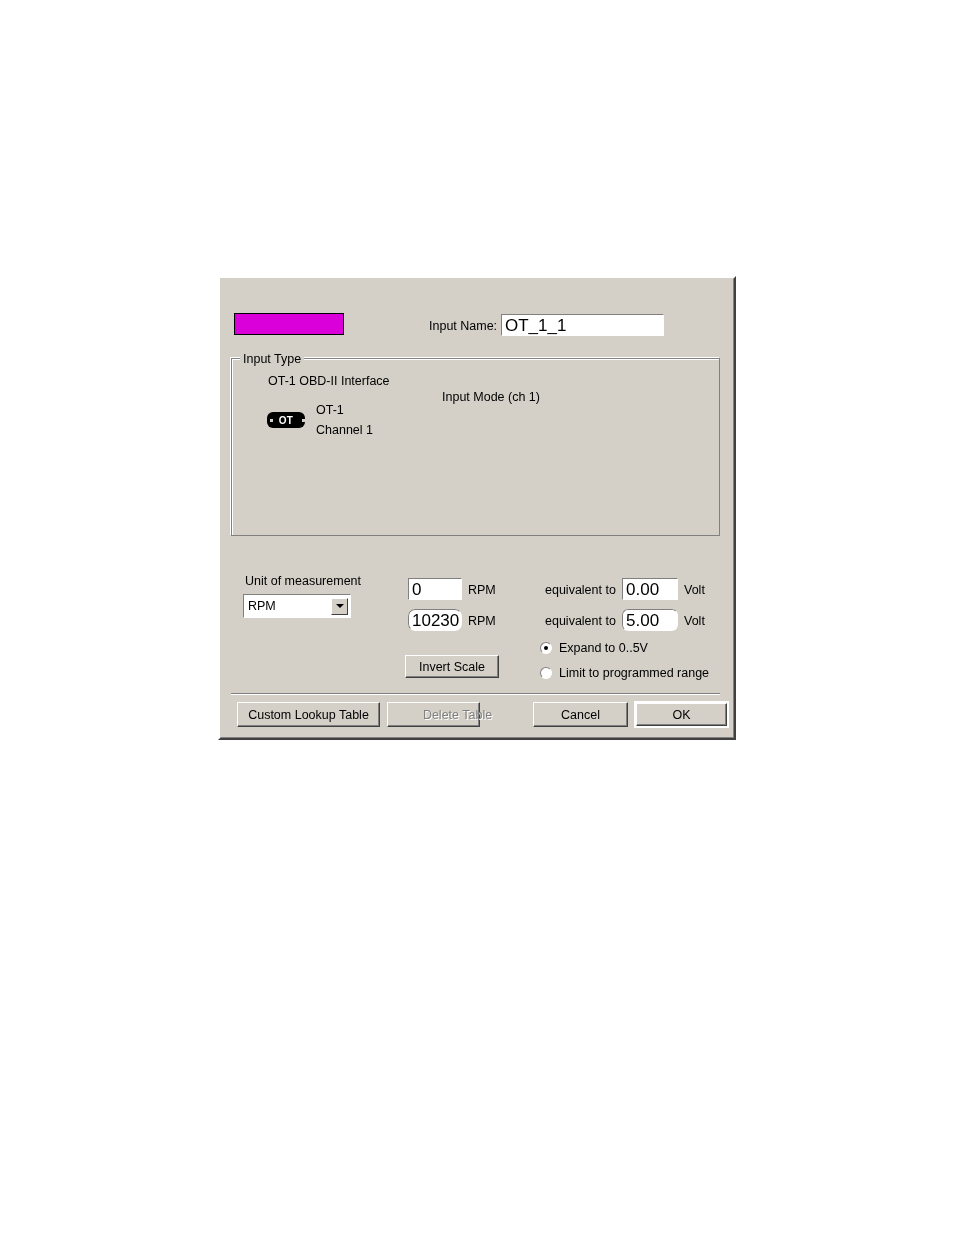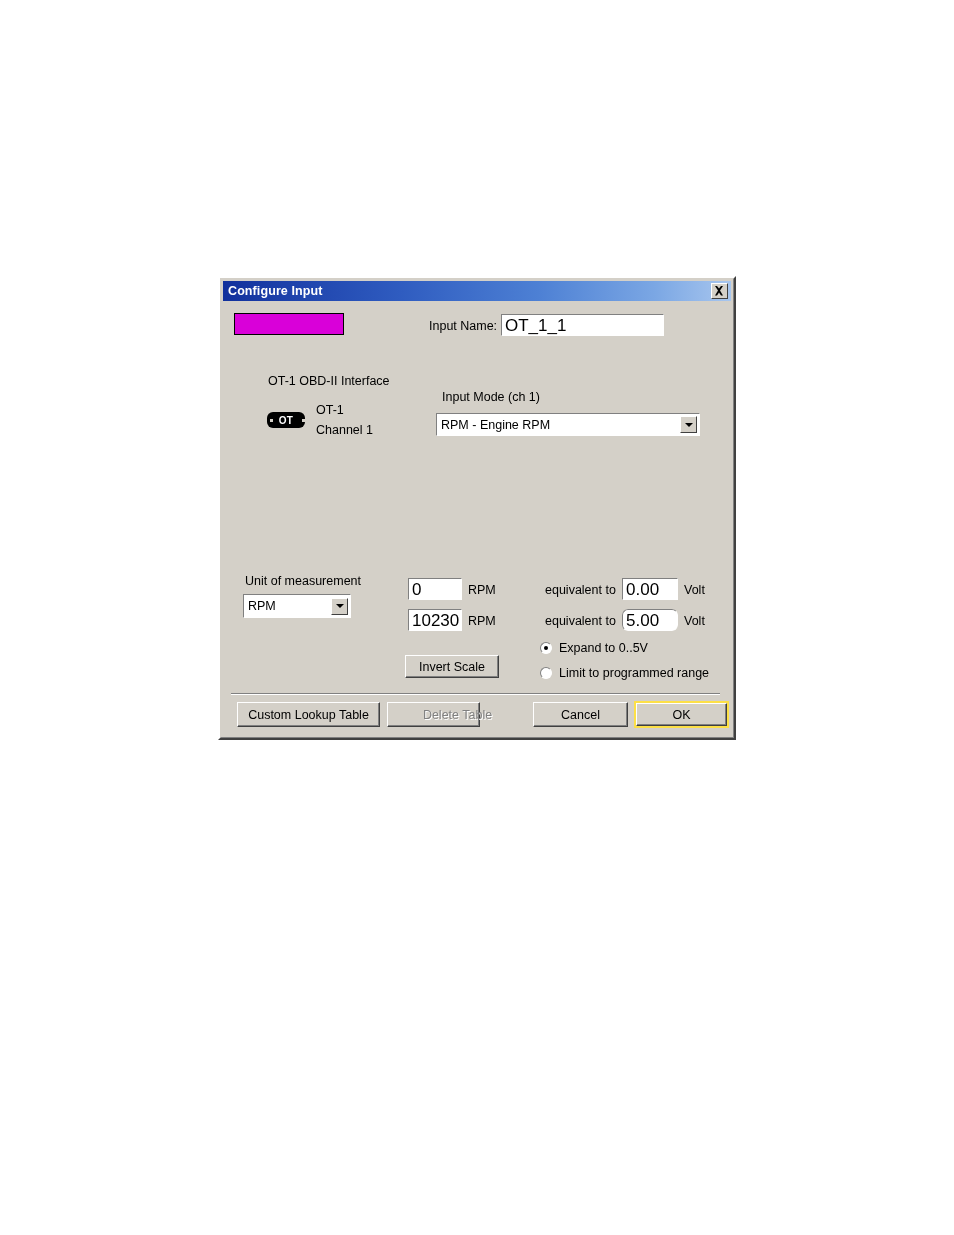--- a/index.html
+++ b/index.html
@@ -226,21 +226,21 @@
     border-bottom: 1px solid #808080;
     pointer-events: none;
   }
   .btn.disabled {
     color: #808080;
     text-shadow: 1px 1px 0 #ffffff;
   }
   .btn.default-outline {
     border: none;
     padding: 2px;
-    background: #fde047;
+    background: #ffffff;
   }
   .btn.default-outline::after { border: none; }
   .btn-inner {
     width: 100%;
     height: 100%;
     background: #d4d0c8;
     border-top: 1.5px solid #ffffff;
     border-left: 1.5px solid #ffffff;
     border-right: 1.5px solid #404040;
     border-bottom: 1.5px solid #404040;
@@ -303,74 +303,60 @@
     border-bottom: 1px solid #ffffff;
     box-sizing: border-box;
   }
 </style>
 </head>
 <body>
 
 <div class="dialog">
   <div class="dialog-inner-bevel"></div>
 
-  <div class="titlebar">
-    <span class="titlebar-text">Configure Input</span>
-    <span class="titlebar-spacer"></span>
-    <div class="close-btn">
-      <span>
-        <svg width="10" height="10" viewBox="0 0 10 10">
-          <path d="M1,0 L3,0 L5,2.6 L7,0 L9,0 L6,4.6 L9,9.4 L7,9.4 L5,6.6 L3,9.4 L1,9.4 L4,4.6 Z" fill="#000000"></path>
-        </svg>
-      </span>
-    </div>
-  </div>
 
   <div class="color-swatch" style="background: rgb(217, 0, 217);"></div>
 
   <div class="lbl" style="left:209px; top:41px;">Input Name:</div>
   <div class="textbox" style="left:281px; top:36px; width:163px; height:22px;">OT_1_1</div>
 
+  <div class="groupbox" style="left:11px; top:80px; width:489px; height:178px;">
+    <span class="groupbox-title">Input Type</span>
+  </div>
 
   <div class="lbl" style="left:48px; top:96px;">OT-1 OBD-II Interface</div>
 
   <div class="ot-badge" style="left:47px; top:134px;">
     <span class="ot-badge-text">OT</span>
   </div>
   <div class="ot-notch" style="left:50px; top:140.5px;"></div>
   <div class="ot-notch" style="left:82px; top:140.5px;"></div>
 
   <div class="lbl" style="left:96px; top:125px;">OT-1</div>
   <div class="lbl" style="left:96px; top:145px;">Channel 1</div>
 
   <div class="lbl" style="left:222px; top:112px;">Input Mode (ch 1)</div>
-  <div class="combo" style="left:216px; top:135px; width:264px; height:23px;">
-    <span class="combo-text">RPM - Engine RPM</span>
-    <span class="combo-arrow">
-      <span class="arrow-glyph"></span>
-    </span>
-  </div>
 
 
   <div class="lbl" style="left:25px; top:296px;">Unit of measurement</div>
   <div class="combo" style="left:23px; top:316px; width:108px; height:24px;">
     <span class="combo-text">RPM</span>
     <span class="combo-arrow">
       <span class="arrow-glyph"></span>
     </span>
   </div>
 
   <div class="textbox" style="left:188px; top:300px; width:54px; height:22px;">0</div>
   <div class="lbl" style="left:248px; top:305px;">RPM</div>
   <div class="lbl" style="left:325px; top:305px;">equivalent to</div>
   <div class="textbox" style="left:402px; top:300px; width:56px; height:22px;">0.00</div>
   <div class="lbl" style="left:464px; top:305px;">Volt</div>
 
   <div class="lbl" style="left:157px; top:336px;margin-left:36px;">and</div>
-  <div class="textbox" style="left:188px; top:331px; width:54px; height:22px;">10230</div>
+  <div class="textbox" style="left:188px; top:331px; width:54px; height:22px;border-radius:7px;">10230</div>
   <div class="lbl" style="left:248px; top:336px;">RPM</div>
   <div class="lbl" style="left:325px; top:336px;">equivalent to</div>
   <div class="textbox" style="left:402px; top:331px; width:56px; height:22px;border-radius:6px;">5.00</div>
   <div class="lbl" style="left:464px; top:336px;">Volt</div>
 
   <div class="btn" style="left:185px; top:377px; width:94px; height:23px;">Invert Scale</div>
 
   <div class="radio-row" style="left:320px; top:363px;">
     <span class="radio-circle checked"></span>
     <span class="radio-label">Expand to 0..5V</span>

